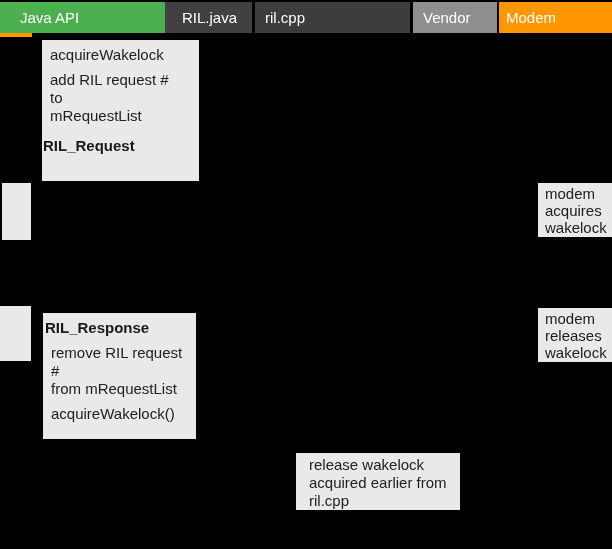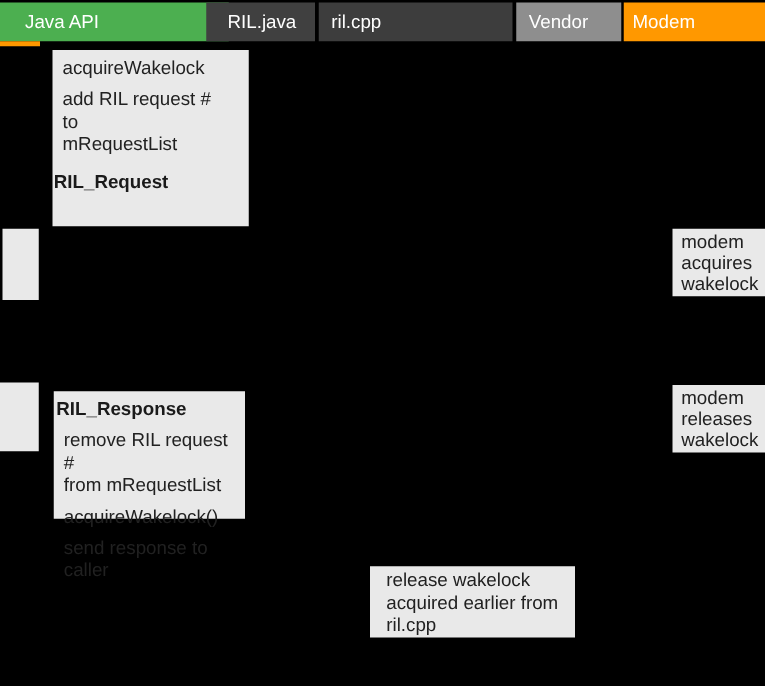--- a/index.html
+++ b/index.html
@@ -49,21 +49,21 @@
   .note p:last-child { margin-bottom: 0; }
   .msg-label {
     font-weight: bold;
     color: #1a1a1a;
     white-space: nowrap;
   }
 
   .note-request  { left: 42px;  top: 40px;  width: 157px; height: 141px; padding: 6px 20px 6px 8px; }
   .note-request .msg-label { margin: 12px 0 0 -7px; }
 
-  .note-response { left: 43px;  top: 313px; width: 153px; height: 102px; padding: 6px 6px 6px 8px; }
+  .note-response { left: 43px;  top: 313px; width: 153px; height: 126px; padding: 6px 6px 6px 8px; }
   .note-response .msg-label { margin: 0 0 7px -6px; }
 
   .note-modem-acquires,
   .note-modem-releases {
     left: 538px; width: 74px; height: 54px;
     padding: 2px 0 0 7px;
     line-height: 17px;
     white-space: pre-line;
   }
   .note-modem-acquires { top: 183px; }
@@ -118,21 +118,19 @@
 
   <div class="note note-modem-releases" style="background-color: rgb(233, 233, 233);">modem
 releases
 wakelock</div>
 
   <div class="note note-response" style="background-color: rgb(233, 233, 233);">
     <div class="msg-label">RIL_Response</div>
     <p>remove RIL request #
 from mRequestList</p>
     <p>acquireWakelock()</p>
-    <p>send response to
-caller</p>
   </div>
 
   <div class="note note-release-wakelock" style="background-color: rgb(233, 233, 233);">release wakelock
 acquired earlier from
 ril.cpp</div>
 
 </div>
 
 </body></html>

